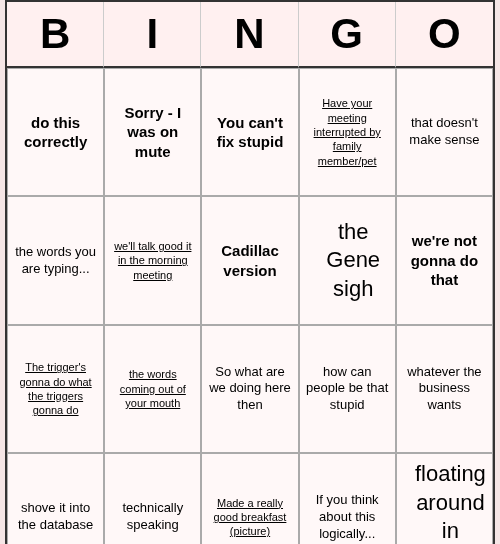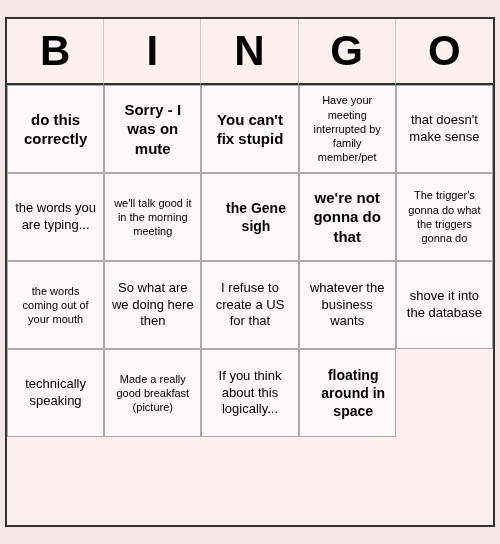--- a/index.html
+++ b/index.html
@@ -46,26 +46,27 @@
       background: #fff8f8;
       font-size: 13px;
       line-height: 1.3;
       word-break: break-word;
     }
     .bingo-cell.large-text {
       font-size: 15px;
       font-weight: bold;
     }
     .bingo-cell.xlarge-text {
-      font-size: 14px;
-      font-weight: bold;
+      font-size: 22px;
+      font-weight: normal;
       padding-left: 17px;
     }
     .bingo-cell.small-text {
       font-size: 11px;
+      text-decoration: underline;
     }
   </style>
 </head>
 <body>
 
 <div class="bingo-card">
   <div class="bingo-header">
   <div class="bingo-letter">B</div>
       <div class="bingo-letter">I</div>
       <div class="bingo-letter">N</div>
@@ -73,26 +74,27 @@
       <div class="bingo-letter">O</div>
     </div>
   <div class="bingo-grid">
   <div class="bingo-cell large-text">do this correctly</div>
       <div class="bingo-cell large-text">Sorry - I was on mute</div>
       <div class="bingo-cell large-text">You can't fix stupid</div>
       <div class="bingo-cell small-text">Have your meeting interrupted by family member/pet</div>
       <div class="bingo-cell">that doesn't make sense</div>
       <div class="bingo-cell">the words you are typing...</div>
       <div class="bingo-cell small-text">we'll talk good it in the morning meeting</div>
+      <div class="bingo-cell large-text">Cadillac version</div>
       <div class="bingo-cell xlarge-text">the Gene sigh</div>
       <div class="bingo-cell large-text">we're not gonna do that</div>
       <div class="bingo-cell small-text">The trigger's gonna do what the triggers gonna do</div>
       <div class="bingo-cell small-text">the words coming out of your mouth</div>
       <div class="bingo-cell">So what are we doing here then</div>
-      <div class="bingo-cell">I refuse to create a US for that</div>
+      <div class="bingo-cell">how can people be that stupid</div>
       <div class="bingo-cell">whatever the business wants</div>
       <div class="bingo-cell">shove it into the database</div>
       <div class="bingo-cell">technically speaking</div>
       <div class="bingo-cell small-text">Made a really good breakfast (picture)</div>
       <div class="bingo-cell">If you think about this logically...</div>
       <div class="bingo-cell xlarge-text">floating around in space</div>
     </div>
 </div>
 
 </body></html>

